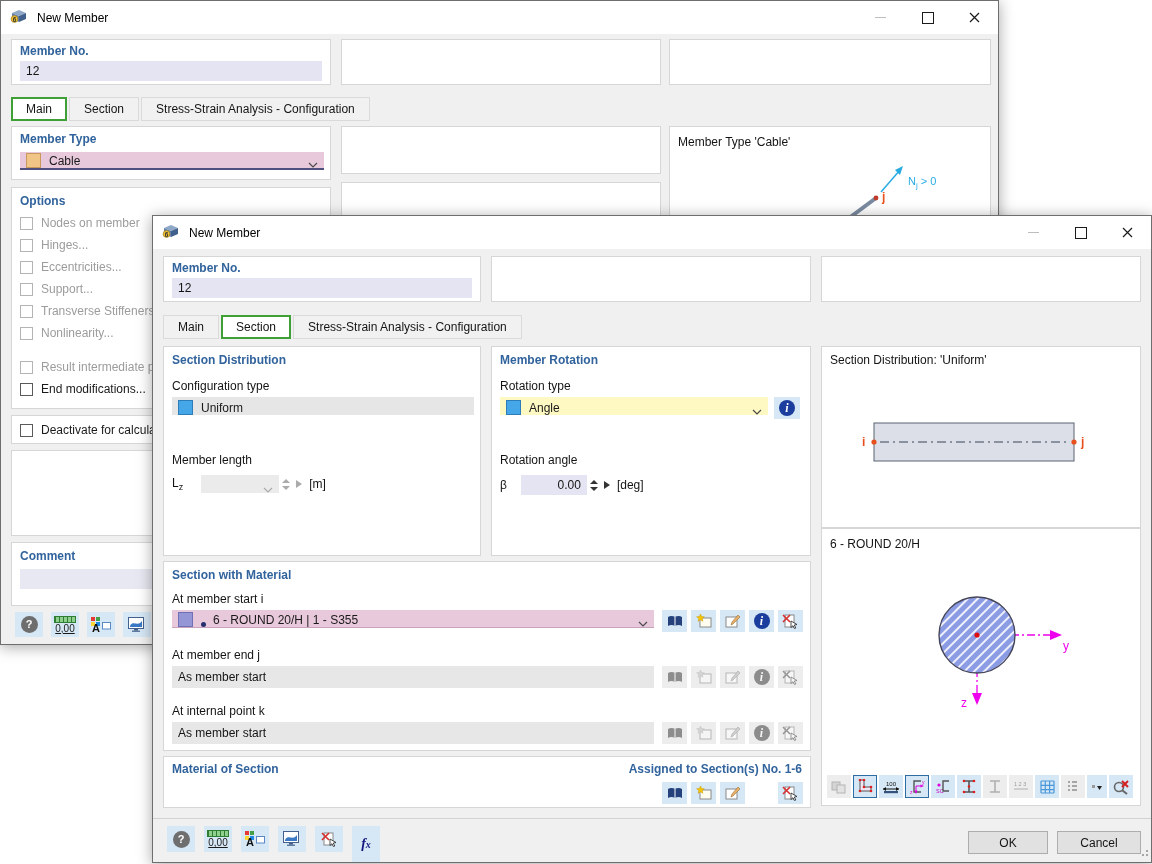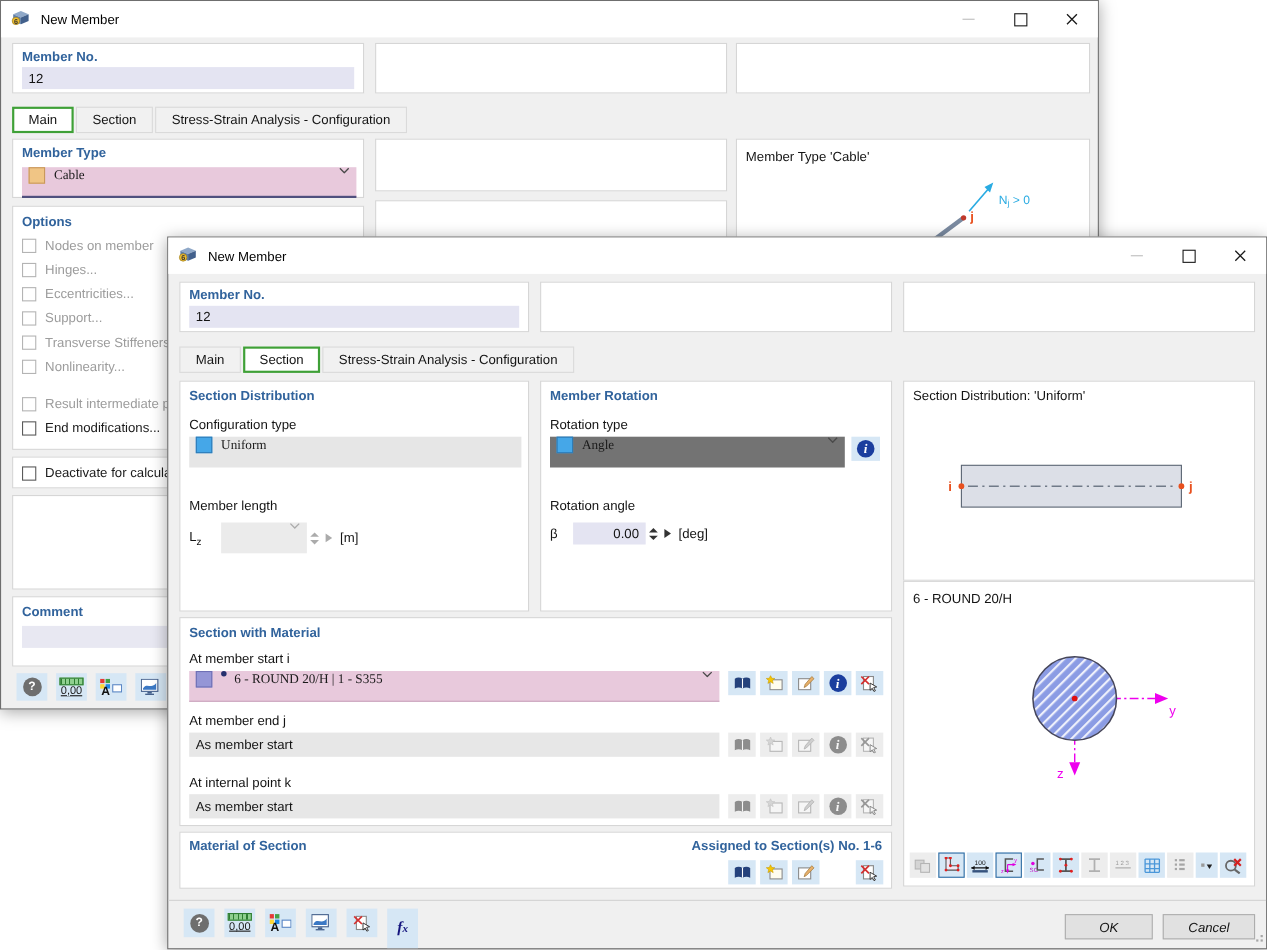--- a/index.html
+++ b/index.html
@@ -16,28 +16,28 @@
   .box{position:absolute;background:#FFF;border:1px solid #D6D6D6;box-sizing:border-box;}
   .hdr{position:absolute;color:#31639C;font-weight:bold;font-size:12px;white-space:nowrap;}
   .lbl{position:absolute;color:#141414;font-size:12px;white-space:nowrap;}
   .field{position:absolute;background:#E4E4F2;height:20px;line-height:20px;padding:0 6px;
          font-size:12px;color:#141414;box-sizing:border-box;white-space:nowrap;overflow:hidden;}
   .field.gray{background:#E7E7E7;}
   .tabs{position:absolute;display:flex;}
   .tab{padding:4px 14px;font-size:12px;color:#141414;background:#F1F1F1;border:1px solid #DADADA;
        margin-right:2px;white-space:nowrap;box-sizing:border-box;}
   .tab.active{background:#FFF;border:2px solid #3FA037;padding:3px 13px;}
-  .combo{position:absolute;display:flex;align-items:flex-start;height:28px;padding:0 6px;box-sizing:border-box;font-family:Liberation Serif, serif;}
+  .combo{position:absolute;display:flex;align-items:flex-end;height:18px;padding:0 6px;box-sizing:border-box;}
   .combo .sw{width:13px;height:13px;margin-right:8px;flex:0 0 auto;}
   .combo .combo-text{white-space:nowrap;overflow:hidden;}
   .combo .chev{margin-left:auto;display:flex;align-items:center;}
   .combo.pinkf{background:#E8C9DC;border-bottom:2px solid #50507E;}
   .combo.pink2{background:#E8C9DC;border-bottom:1px solid #C9A3BC;}
   .combo.grayc{background:#E6E6E6;}
-  .combo.bluec{background:#737373;}
+  .combo.bluec{background:#fef9c3;}
   .combo.disc{background:#EBEBEB;}
   .dot{width:5px;height:5px;border-radius:50%;background:#25306E;margin-right:7px;flex:0 0 auto;}
   .btnrow{position:absolute;display:flex;gap:4px;}
   .ibtn{width:25px;height:22px;background:#D6E7F5;display:flex;align-items:center;justify-content:center;
         box-sizing:border-box;}
   .ibtn.dis{background:#EDEDED;}
   .ibtn.dis svg,.ibtn.dis .info-i{filter:grayscale(1);opacity:.55;}
   .info-i{width:16px;height:16px;border-radius:50%;background:#1B3E9E;color:#fff;
           font-family:"Liberation Serif",serif;font-style:italic;font-weight:bold;font-size:12px;
           line-height:16px;text-align:center;}
@@ -55,21 +55,21 @@
           border-bottom:4px solid transparent;border-left:6px solid #333;margin:0 3px;}
   .parrow.dis{border-left-color:#ABABAB;}
   .ctl-row{position:absolute;display:flex;align-items:center;}
   .sub{font-size:9px;vertical-align:-3px;}
   .sbtn{width:24px;height:23px;background:#D6E7F5;display:flex;align-items:center;justify-content:center;
         box-sizing:border-box;flex:0 0 auto;}
   .sbtn.sel{border:1px solid #2E6DA4;}
   .sbtn.dis{background:#EDEDED;}
   .sbtn.dis svg{filter:grayscale(1);opacity:.6;}
   .push{position:absolute;height:23px;background:#E1E1E1;border:1px solid #ADADAD;font-size:12px;
-        color:#141414;display:flex;align-items:center;justify-content:center;box-sizing:border-box;font-style:italic;}
+        color:#141414;display:flex;align-items:center;justify-content:center;box-sizing:border-box;}
   .sep{position:absolute;height:1px;background:#D2D2D2;}
   .grip{position:absolute;right:2px;bottom:2px;}
 </style>
 </head>
 <body>
 
 <div class="window" style="left:0;top:0;width:999px;height:645px;z-index:1">
   <div class="titlebar">
     <span><svg width="18" height="16">
           <polygon points="2,5 9,2 16,5 9,8" fill="#8FA8C8"></polygon>

